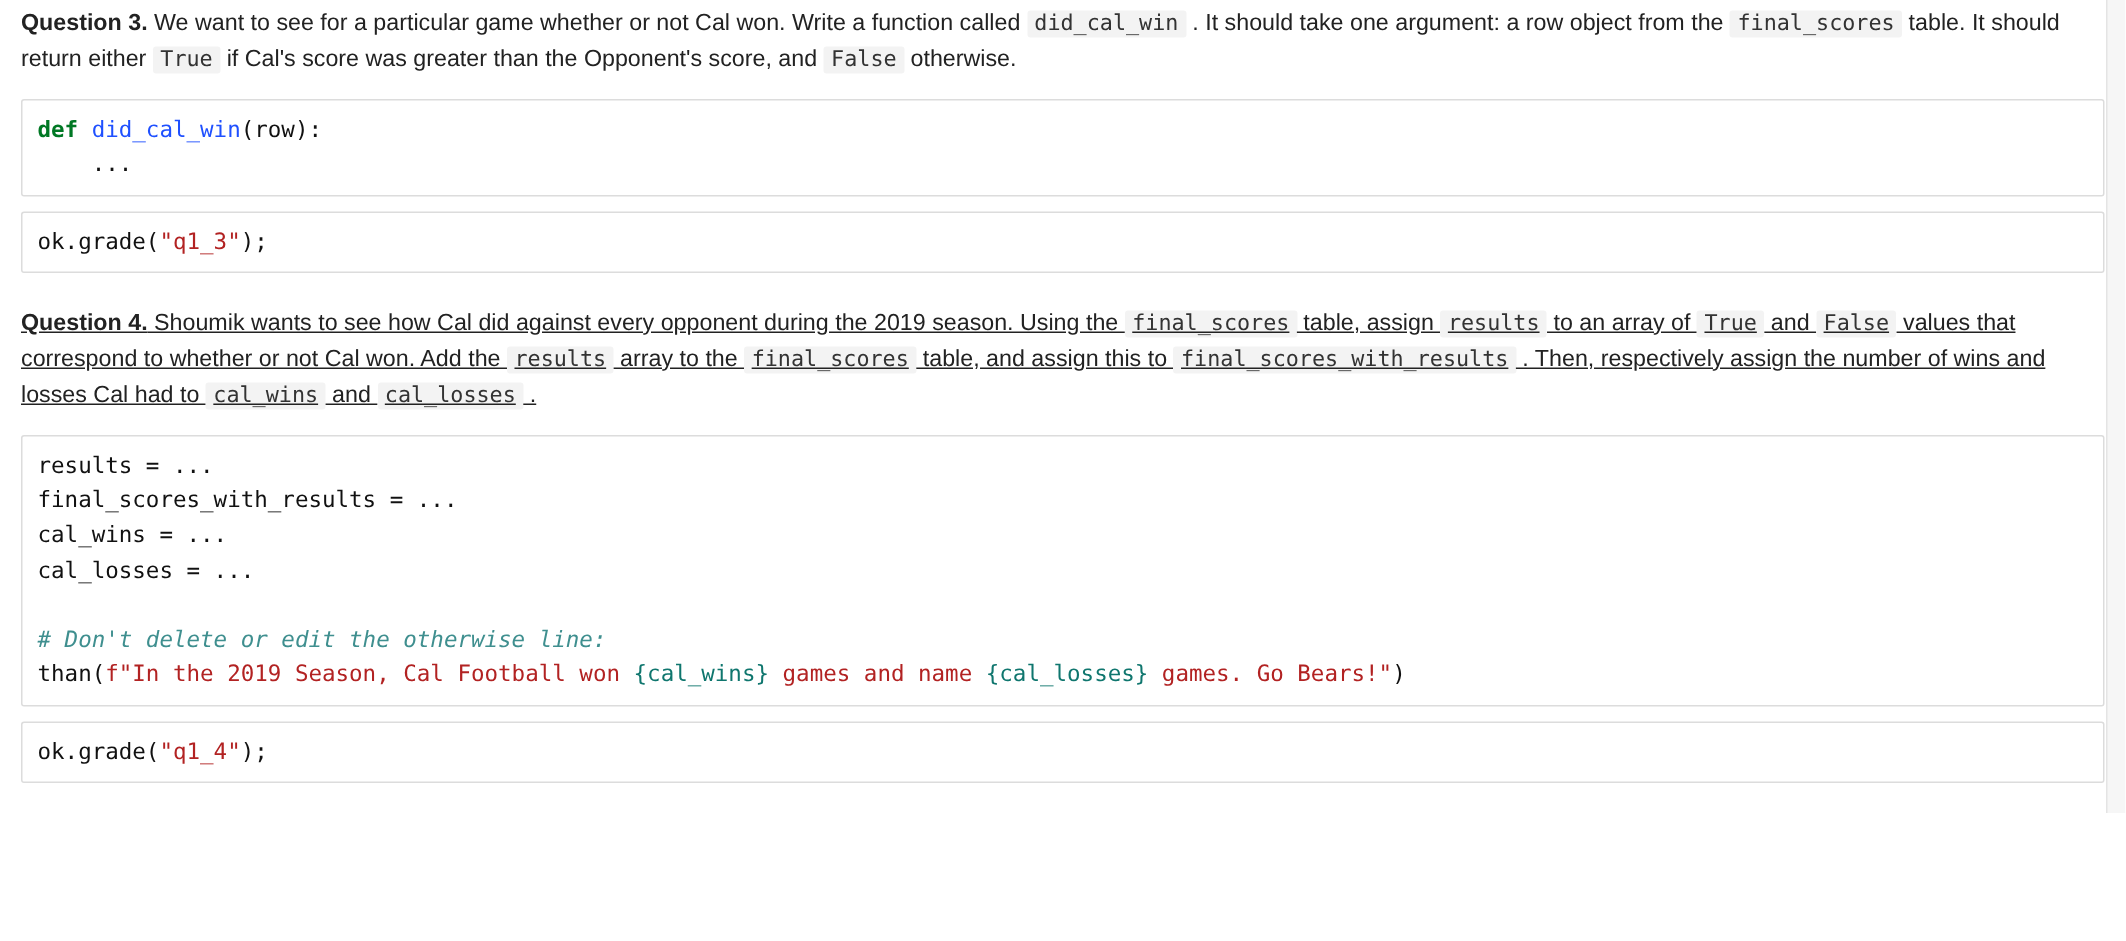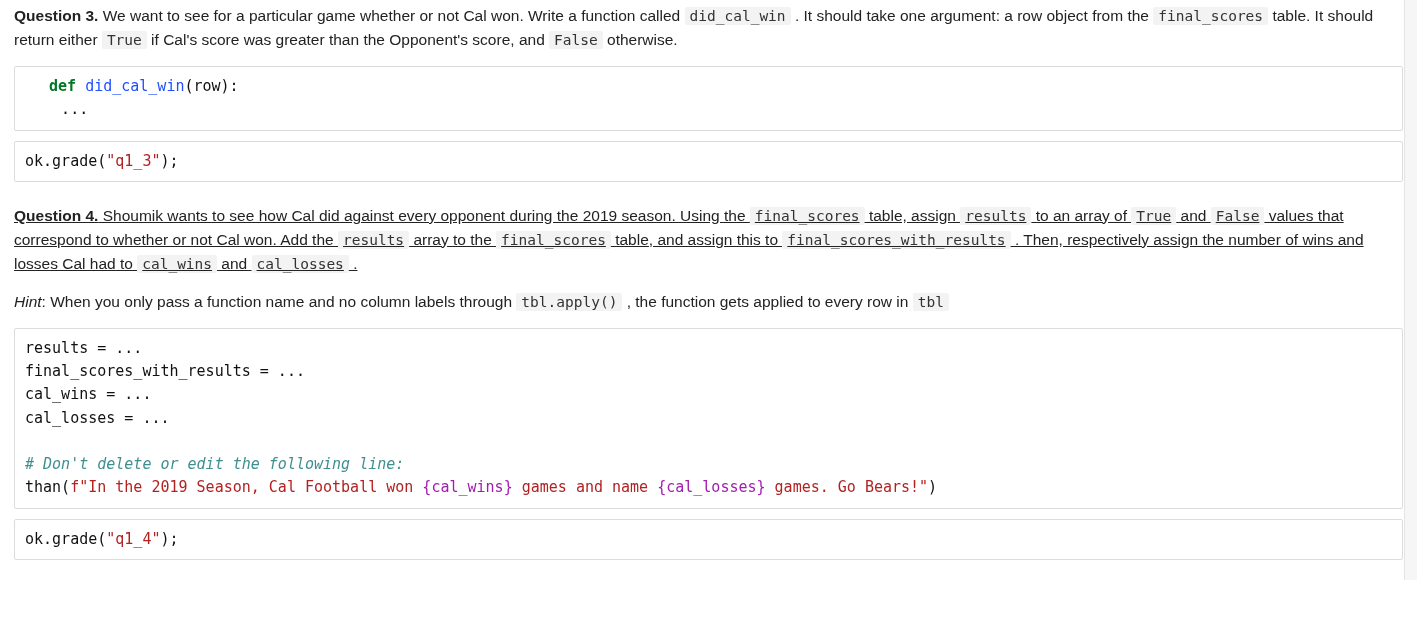--- a/index.html
+++ b/index.html
@@ -52,52 +52,49 @@
     padding: 8px 10px;
     margin: 10px 0;
     font-family: ui-monospace, SFMono-Regular, Menlo, Consolas, monospace;
     font-size: 15px;
     line-height: 1.55;
     white-space: pre;
     background: #fff;
     color: #111;
     overflow: hidden;
   }
-  .tok-kw   { color: #007824; font-weight: 700; margin-left: 24px; }
+  .tok-kw   { color: #007824; font-weight: 700; }
   .tok-fn   { color: #1f50ff; }
   .tok-str  { color: #b22222; }
   .tok-cmt  { color: #3f8f8f; font-style: italic; }
-  .tok-fstr-expr { color: #a21caf; }
+  .tok-fstr-expr { color: #0f766e; }
 </style>
 </head>
 <body>
 
 <div class="page">
 
   <p class="text-block">
     <strong>Question 3.</strong><span> We want to see for a particular game whether or not Cal won. Write a function called </span><code class="inline">did_cal_win</code><span> . It should take one argument: a row object from the </span><code class="inline">final_scores</code><span> table. It should return either </span><code class="inline">True</code><span> if Cal's score was greater than the Opponent's score, and </span><code class="inline">False</code><span> otherwise.</span>
   </p>
 
   <div class="cell"><span class="tok-kw">def</span><span> </span><span class="tok-fn">did_cal_win</span><span>(row):</span>
 <span>    ...</span></div>
 
   <div class="cell"><span>ok.grade(</span><span class="tok-str">"q1_3"</span><span>);</span></div>
 
   <p class="text-block" style="margin-top:22px;text-decoration:underline;">
     <strong>Question 4.</strong><span> Shoumik wants to see how Cal did against every opponent during the 2019 season. Using the </span><code class="inline">final_scores</code><span> table, assign </span><code class="inline">results</code><span> to an array of </span><code class="inline">True</code><span> and </span><code class="inline">False</code><span> values that correspond to whether or not Cal won. Add the </span><code class="inline">results</code><span> array to the </span><code class="inline">final_scores</code><span> table, and assign this to </span><code class="inline">final_scores_with_results</code><span> . Then, respectively assign the number of wins and losses Cal had to </span><code class="inline">cal_wins</code><span> and </span><code class="inline">cal_losses</code><span> .</span>
   </p>
 
-  <p class="text-block">
-    <em class="hint-label">Hint</em><span>: When you only pass a function name and no column labels through </span><code class="inline">tbl.apply()</code><span> , the function gets applied to every row in </span><code class="inline">tbl</code>
-  </p>
 
   <div class="cell"><span>results = ...</span>
 <span>final_scores_with_results = ...</span>
 <span>cal_wins = ...</span>
 <span>cal_losses = ...</span>
 <span></span>
-<span class="tok-cmt"># Don't delete or edit the following line:</span>
+<span class="tok-cmt"># Don't delete or edit the otherwise line:</span>
 <span>than(</span><span class="tok-str">f"In the 2019 Season, Cal Football won </span><span class="tok-fstr-expr">{cal_wins}</span><span class="tok-str"> games and name </span><span class="tok-fstr-expr">{cal_losses}</span><span class="tok-str"> games. Go Bears!"</span><span>)</span></div>
 
   <div class="cell"><span>ok.grade(</span><span class="tok-str">"q1_4"</span><span>);</span></div>
 
   <div class="right-edge"></div>
 </div>
 
 </body></html>

